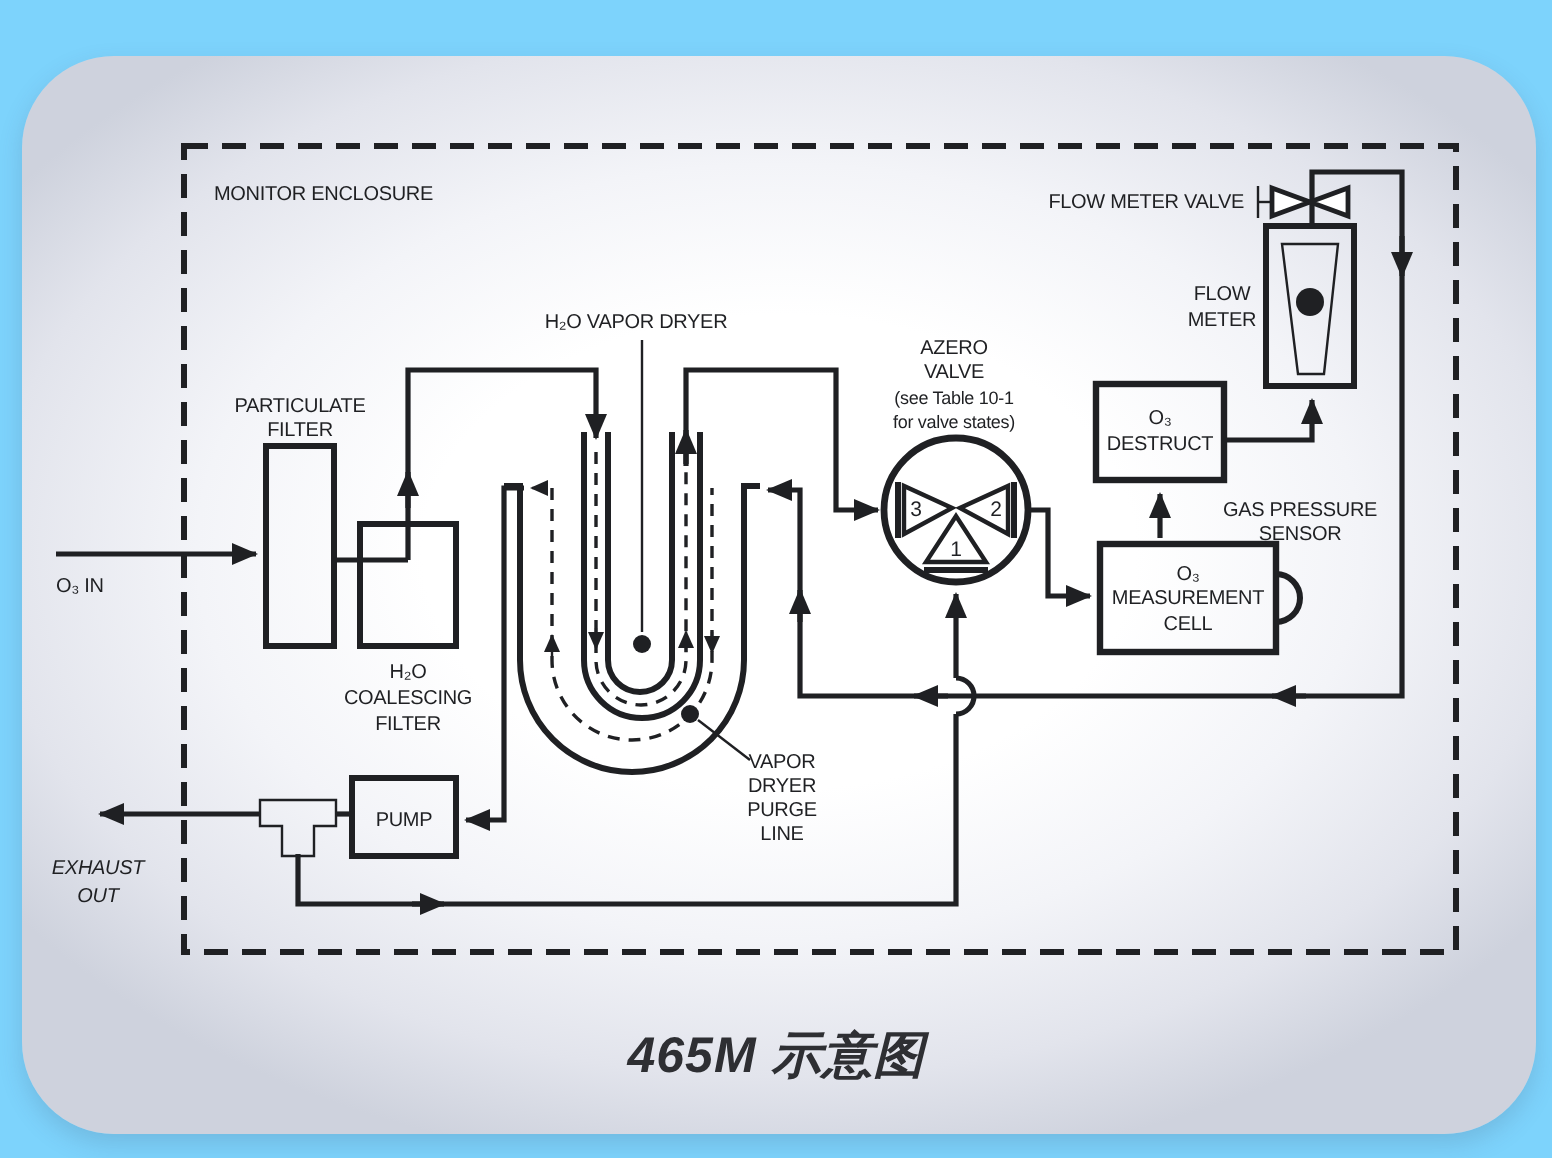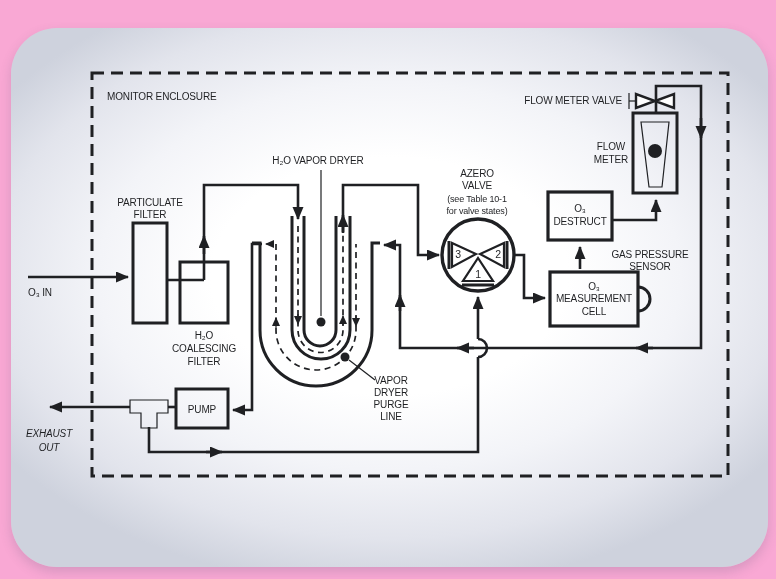--- a/index.html
+++ b/index.html
@@ -1,16 +1,16 @@
 <!DOCTYPE html>
 <html><head>
 <meta charset="utf-8">
 <style>
   html,body{margin:0;padding:0;background:#ffffff;}
-  .stage{position:relative;width:776px;height:579px;background:#f9a8d4;overflow:hidden;
+  .stage{position:relative;width:776px;height:579px;background:#7dd3fc;overflow:hidden;
          font-family:"Liberation Sans","DejaVu Sans",sans-serif;}
   .panel{position:absolute;left:11px;top:28px;width:757px;height:539px;border-radius:46px;
          background:radial-gradient(ellipse 62% 58% at 50% 46%, #ffffff 38%, #f3f4f8 62%, #e2e4ec 84%, #ced2dd 100%);
          box-shadow:0 5px 12px rgba(60,70,100,0.18);}
   svg{position:absolute;left:0;top:0;}
   svg text{font-size:10px;fill:#1f2023;letter-spacing:-0.15px;
            font-family:"Liberation Sans","DejaVu Sans",sans-serif;}
   .sm{font-size:9px;}
   .num{font-size:10.5px;}
   .it{font-style:italic;}
@@ -173,13 +173,14 @@
 
     <path class="thin" d="M130,400 H168 V413 H157 V428 H141 V413 H130 Z" stroke-width="2.6"></path>
 
     <g>
       <path class="pipe" d="M130,407 H50" marker-end="url(#mA)"></path>
       <text class="it" x="49" y="437" text-anchor="middle">EXHAUST</text>
       <text class="it" x="49" y="451" text-anchor="middle">OUT</text>
     </g>
   </svg>
 
+  <div class="caption">465M 示意图</div>
 </div>
 
 </body></html>

